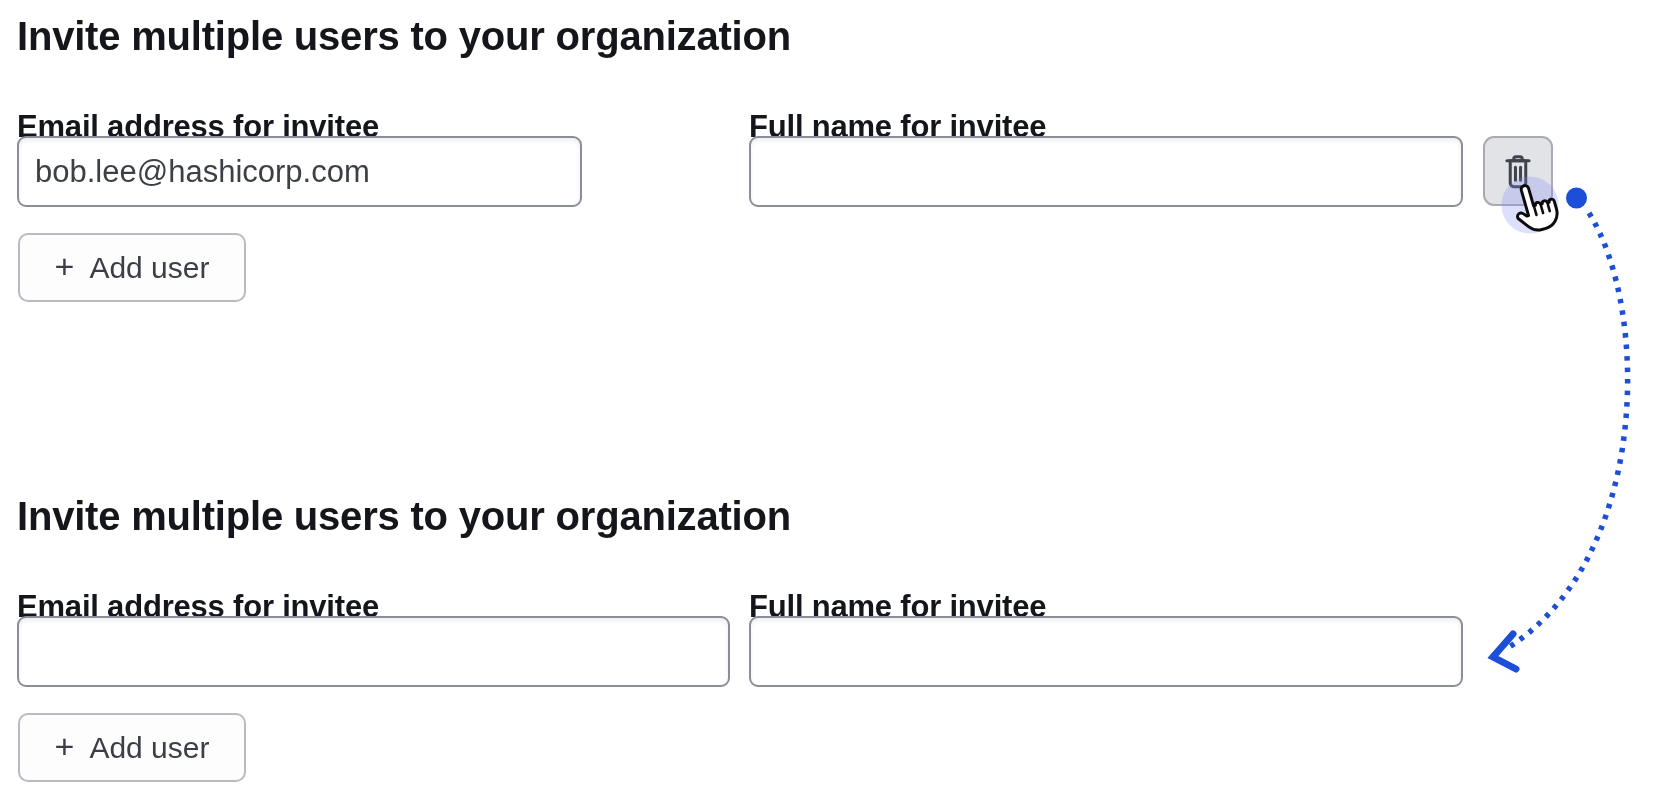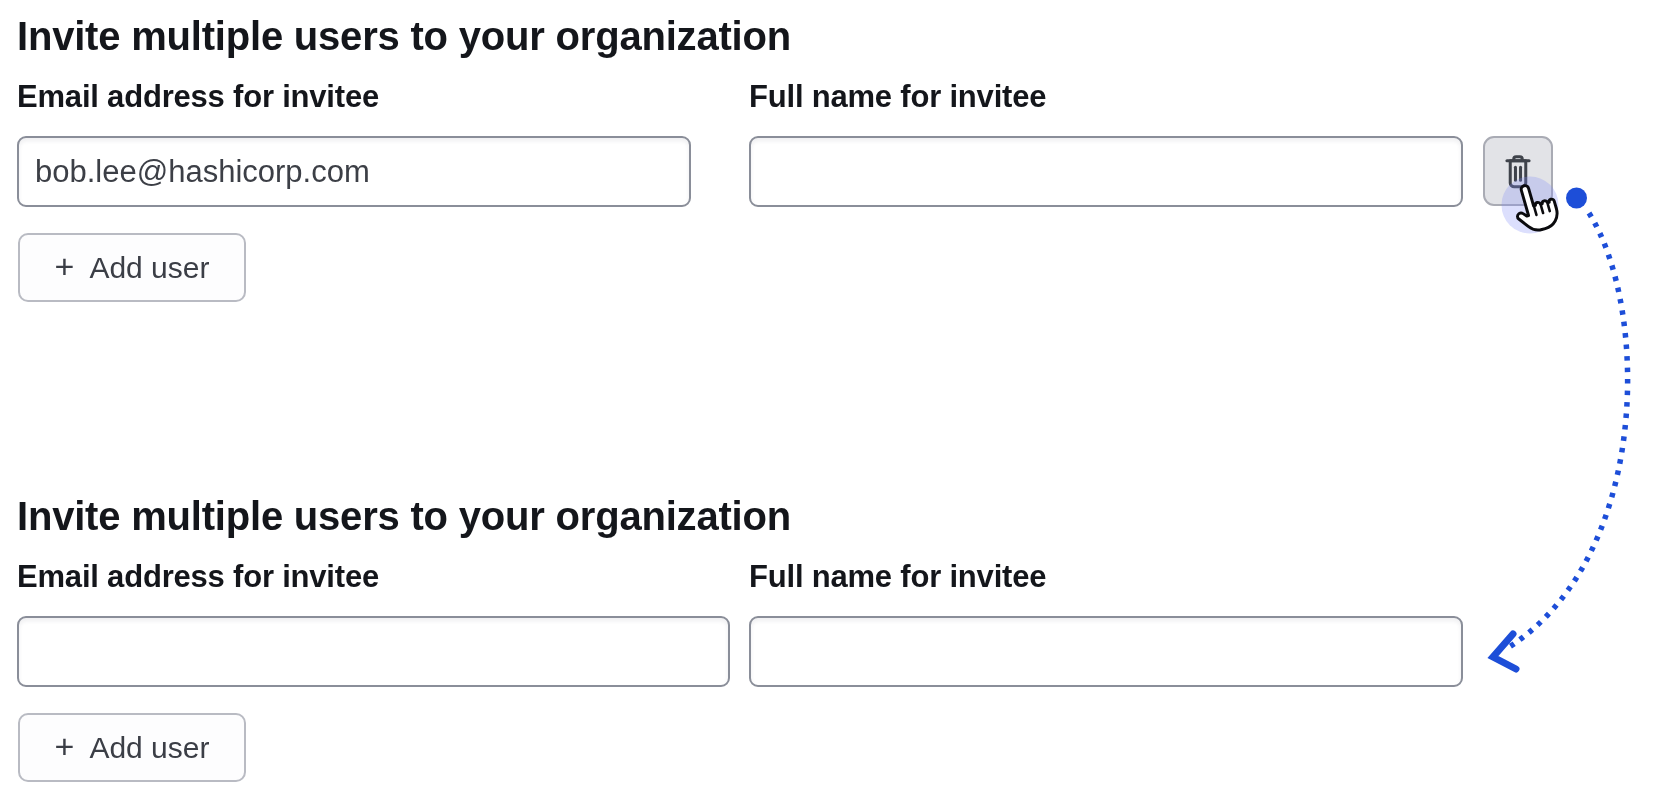--- a/index.html
+++ b/index.html
@@ -15,20 +15,21 @@
     letter-spacing: -0.2px;
     white-space: nowrap;
   }
   .field-label {
     position: absolute;
     font-size: 31px;
     font-weight: 700;
     color: #14161b;
     letter-spacing: -0.2px;
     white-space: nowrap;
+    margin-top: 30px;
   }
   .text-input {
     position: absolute;
     height: 71px;
     background: #ffffff;
     border: 2px solid #8a8e99;
     border-radius: 9px;
     box-shadow: inset 0 3px 4px rgba(30,35,55,0.07);
     font-family: "Liberation Sans", sans-serif;
     font-size: 31px;
@@ -85,21 +86,21 @@
 </style>
 </head>
 <body>
 
 <div>
   <div class="section-title" style="top:14px;">Invite multiple users to your organization</div>
 
   <div class="field-label" style="left:17px; top:79px;">Email address for invitee</div>
   <div class="field-label" style="left:749px; top:79px;">Full name for invitee</div>
 
-  <input class="text-input" style="left: 17px; top: 136px; width: 674px;" type="text" value="bob.lee@hashicorp.com">
+  <input class="text-input" style="left: 17px; top: 136px; width: 565px;" type="text" value="bob.lee@hashicorp.com">
 
   <input class="text-input" style="left: 749px; top: 136px; width: 714px;" type="text" value="">
 
   <button class="delete-btn">
     <span style="display:flex;">
       <svg width="38" height="38" viewBox="0 0 24 24" fill="none" stroke="#3f434b" stroke-width="1.9" stroke-linecap="round" stroke-linejoin="round">
         <path d="M9.3 5.4 V4.5 C9.3 3.67 9.97 3 10.8 3 H13.2 C14.03 3 14.7 3.67 14.7 4.5 V5.4"></path>
         <path d="M5 5.6 H19"></path>
         <path d="M7.1 5.6 H16.9 V19.5 C16.9 20.88 15.78 22 14.4 22 H9.6 C8.22 22 7.1 20.88 7.1 19.5 Z"></path>
         <path d="M10.4 9.6 V17.8"></path>

